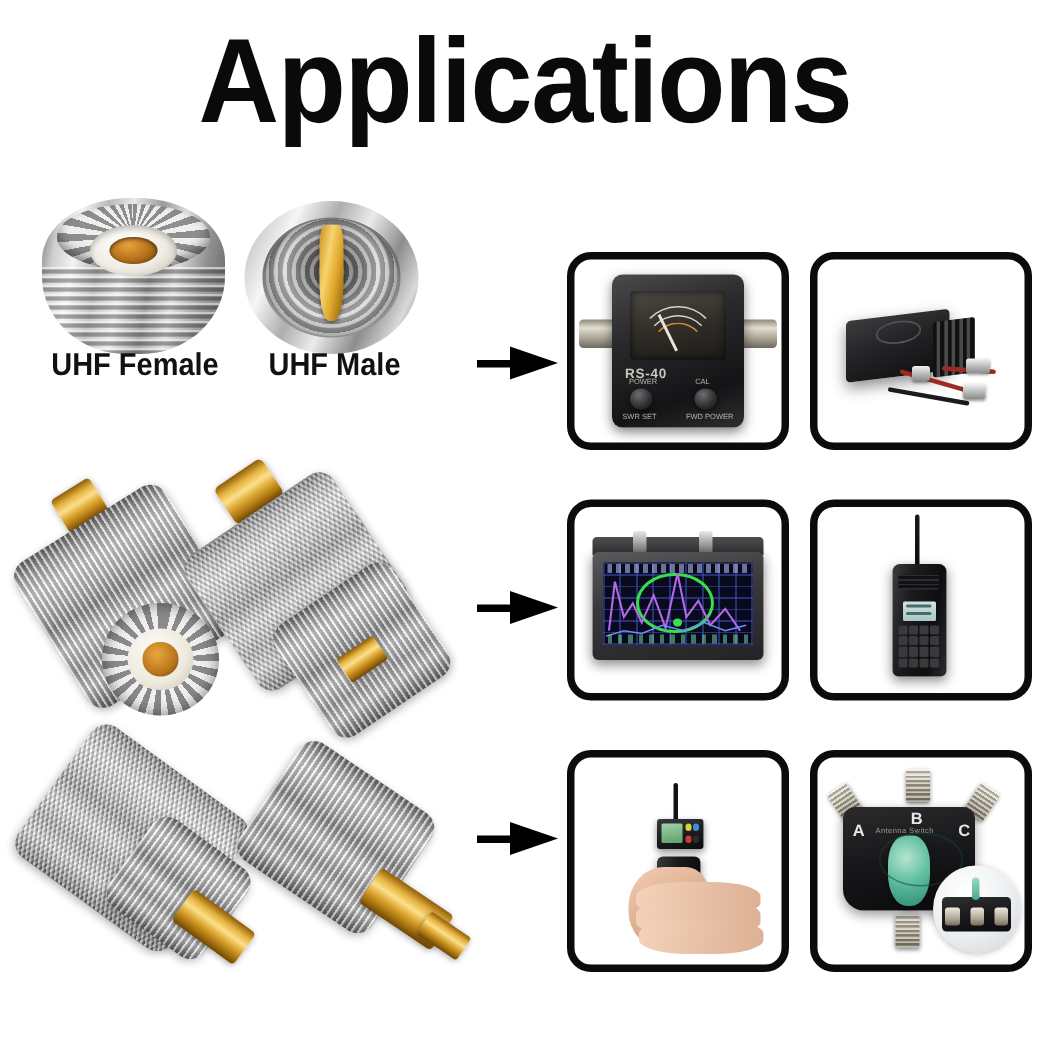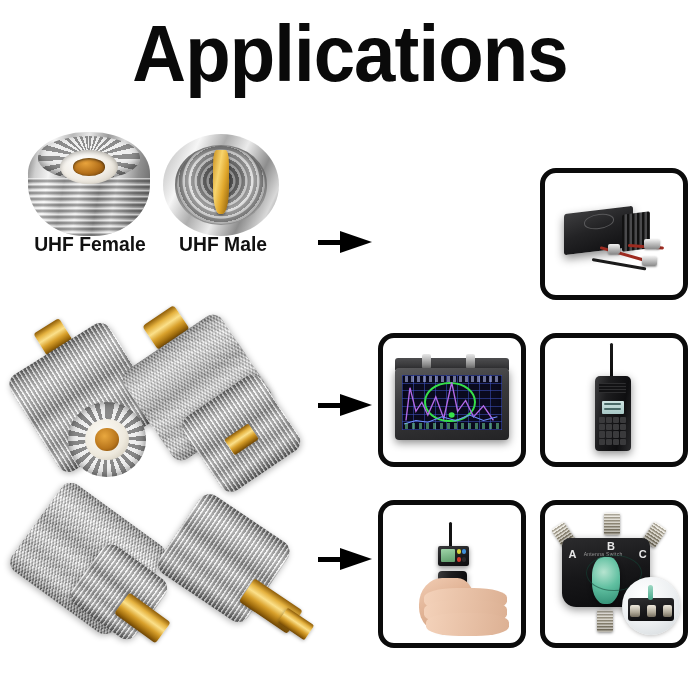--- a/index.html
+++ b/index.html
@@ -507,20 +507,41 @@
   </div>
   <div class="arrow" style="left:318px; top:394px; width:56px;">
     <div class="tail"></div>
     <div class="head"></div>
   </div>
   <div class="arrow" style="left:318px; top:548px; width:56px;">
     <div class="tail"></div>
     <div class="head"></div>
   </div>
 
+  <div class="panel" style="left:378px; top:168px; width:148px; height:132px;">
+    <div class="panel-inner">
+      <div class="swr-coax" style="left:2%; width:24%;"></div>
+      <div class="swr-coax" style="right:2%; width:24%;"></div>
+      <div class="swr-case">
+        <div class="swr-screen">
+          <div class="scale-arc" style="left:8%; top:22%; width:84%; height:120%;"></div>
+          <div class="scale-arc" style="left:14%; top:34%; width:72%; height:104%;"></div>
+          <div class="scale-arc amber" style="left:20%; top:46%; width:60%; height:88%;"></div>
+          <div class="needle"></div>
+        </div>
+        <div class="swr-model">RS-40</div>
+        <div class="knob" style="left:14%; top:74%;"></div>
+        <div class="knob" style="left:62%; top:74%;"></div>
+        <div class="knob-label" style="left:13%; top:68%;">POWER</div>
+        <div class="knob-label" style="left:63%; top:68%;">CAL</div>
+        <div class="knob-label" style="left:8%; top:90%;">SWR SET</div>
+        <div class="knob-label" style="left:56%; top:90%;">FWD  POWER</div>
+      </div>
+    </div>
+  </div>
 
   <div class="panel" style="left:540px; top:168px; width:148px; height:132px;">
     <div class="panel-inner">
       <div class="amp-body"></div>
       <div class="amp-oval"></div>
       <div class="amp-fins"></div>
       <div class="wire red" style="left:40%; top:60%; width:34%; transform:rotate(16deg);"></div>
       <div class="wire black" style="left:34%; top:70%; width:40%; transform:rotate(10deg);"></div>
       <div class="wire red" style="left:60%; top:58%; width:26%; transform:rotate(4deg);"></div>
       <div class="clamp" style="left:72%; top:54%;"></div>

